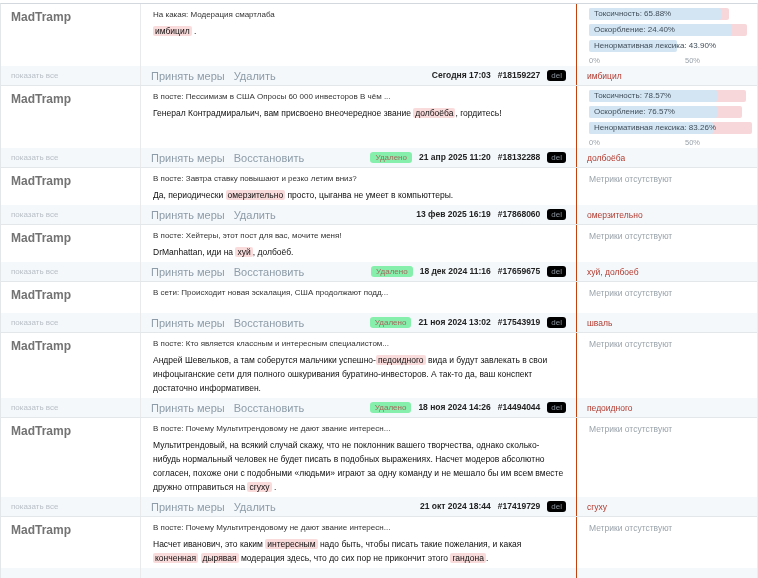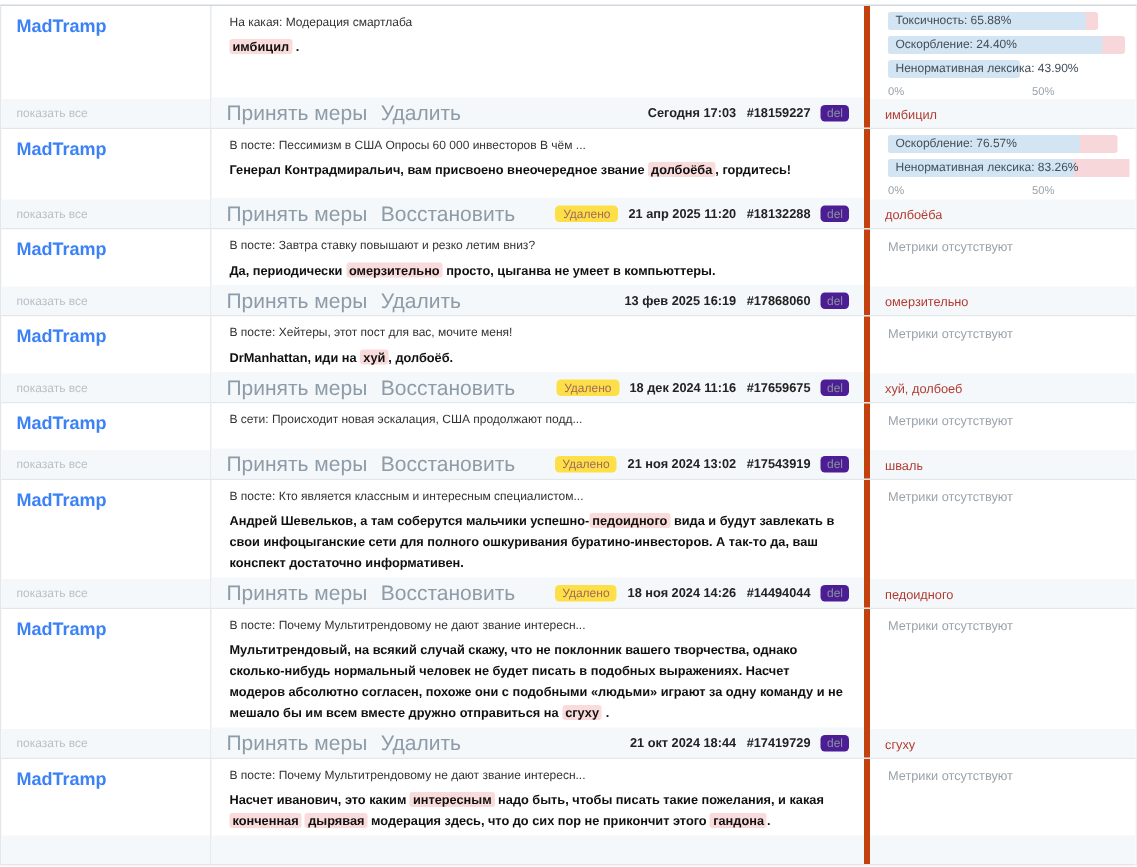--- a/index.html
+++ b/index.html
@@ -4,33 +4,33 @@
 <style>
   *{box-sizing:border-box;margin:0;padding:0}
   html,body{width:758px;height:578px;overflow:hidden;background:#fff;
     font-family:"Liberation Sans",sans-serif;color:#222}
   .page{padding-top:3px}
   .tbl{border-top:1px solid #d2d8dd;border-left:1px solid #e4e7ea;border-right:1px solid #e9ebee}
   .row{display:flex;border-bottom:1px solid #e4e7ea;background:#fff}
   .col{display:flex;flex-direction:column;min-width:0}
   .user{flex:0 0 139px}
   .content{flex:1 1 auto;border-left:1px solid #e8eaec}
-  .flags{flex:0 0 181px;border-left:4px solid #c2410c}
-  .uname{padding:6px 10px 0;font-size:12px;font-weight:bold;color:#3b82f6;cursor:pointer}
+  .flags{flex:0 0 181px;border-left:1px solid #c2410c}
+  .uname{padding:6px 10px 0;font-size:12px;font-weight:bold;color:#737373;cursor:pointer}
   .strip{margin-top:auto;background:#f4f8fb;display:flex;align-items:center;min-height:19px;padding:2px 10px}
   .showall{font-size:8px;color:#b9c0c7;cursor:pointer}
   .context{padding:6px 12px 0;font-size:8px;color:#333;cursor:pointer;white-space:nowrap;overflow:hidden}
-  .comment{padding:5px 12px 3px;font-size:8.5px;font-weight:bold;color:#101010;line-height:1.65}
+  .comment{padding:5px 12px 3px;font-size:8.5px;font-weight:normal;color:#101010;line-height:1.65}
   .hl{background:#fadbdb;padding:0 2px;border-radius:2px}
   .footer{font-size:8.5px}
-  .action{font-size:14px;color:#8d9ca8;margin-right:9px;cursor:pointer;white-space:nowrap}
-  .rgroup{margin-left:auto;display:flex;align-items:center;gap:7px}
-  .badge{background:#fde047;color:#a2695e;font-size:8px;padding:1px 5px;border-radius:3px;white-space:nowrap}
+  .action{font-size:11px;color:#8d9ca8;margin-right:9px;cursor:pointer;white-space:nowrap}
+  .rgroup{margin-left:auto;display:flex;gap:7px}
+  .badge{background:#86efac;color:#a2695e;font-size:8px;padding:1px 5px;border-radius:3px;white-space:nowrap}
   .date,.msgid{font-size:8.5px;font-weight:bold;color:#222;white-space:nowrap}
-  .del{background:#4c1d95;color:#8a949c;font-size:8px;padding:1px 4px;border-radius:3px;cursor:pointer}
+  .del{background:#000000;color:#8a949c;font-size:8px;padding:1px 4px;border-radius:3px;cursor:pointer}
   .mpanel{padding:4px 4px 0 12px}
   .bar{position:relative;height:12px;margin-bottom:4px;overflow:hidden;max-width:163px}
   .pink{position:absolute;left:0;top:0;height:100%;background:#f7d7d9;border-radius:2px}
   .blue{position:absolute;left:0;top:0;height:100%;background:#d3e5f2;border-radius:2px}
   .mlbl{position:relative;font-size:8px;line-height:12px;color:#414e5a;padding-left:5px;white-space:nowrap}
   .axis{position:relative;height:10px;font-size:7.5px;color:#9aa3ab}
   .t0{position:absolute;left:0;top:0}
   .t50{position:absolute;left:96px;top:0}
   .mabsent{padding:6px 12px;font-size:8.5px;color:#9aa3ab}
   .redwords{font-size:8.5px;color:#b23b30;white-space:nowrap;overflow:hidden}
@@ -108,20 +108,25 @@
           <span class="badge">Удалено</span>
           <span class="date">21 апр 2025 11:20</span>
           <span class="msgid">#18132288</span>
           <span class="del">del</span>
         </span>
       </div>
     </div>
     <div class="col flags">
       <div class="mpanel">
             <div class="bar">
+              <div class="pink" style="width: 157px;"></div>
+              <div class="blue" style="width: 128px;"></div>
+              <div class="mlbl">Токсичность: 78.57%</div>
+            </div>
+            <div class="bar">
               <div class="pink" style="width: 153px;"></div>
               <div class="blue" style="width: 128px;"></div>
               <div class="mlbl">Оскорбление: 76.57%</div>
             </div>
             <div class="bar">
               <div class="pink" style="width: 163px;"></div>
               <div class="blue" style="width: 124px;"></div>
               <div class="mlbl">Ненормативная лексика: 83.26%</div>
             </div>
             <div class="axis">

